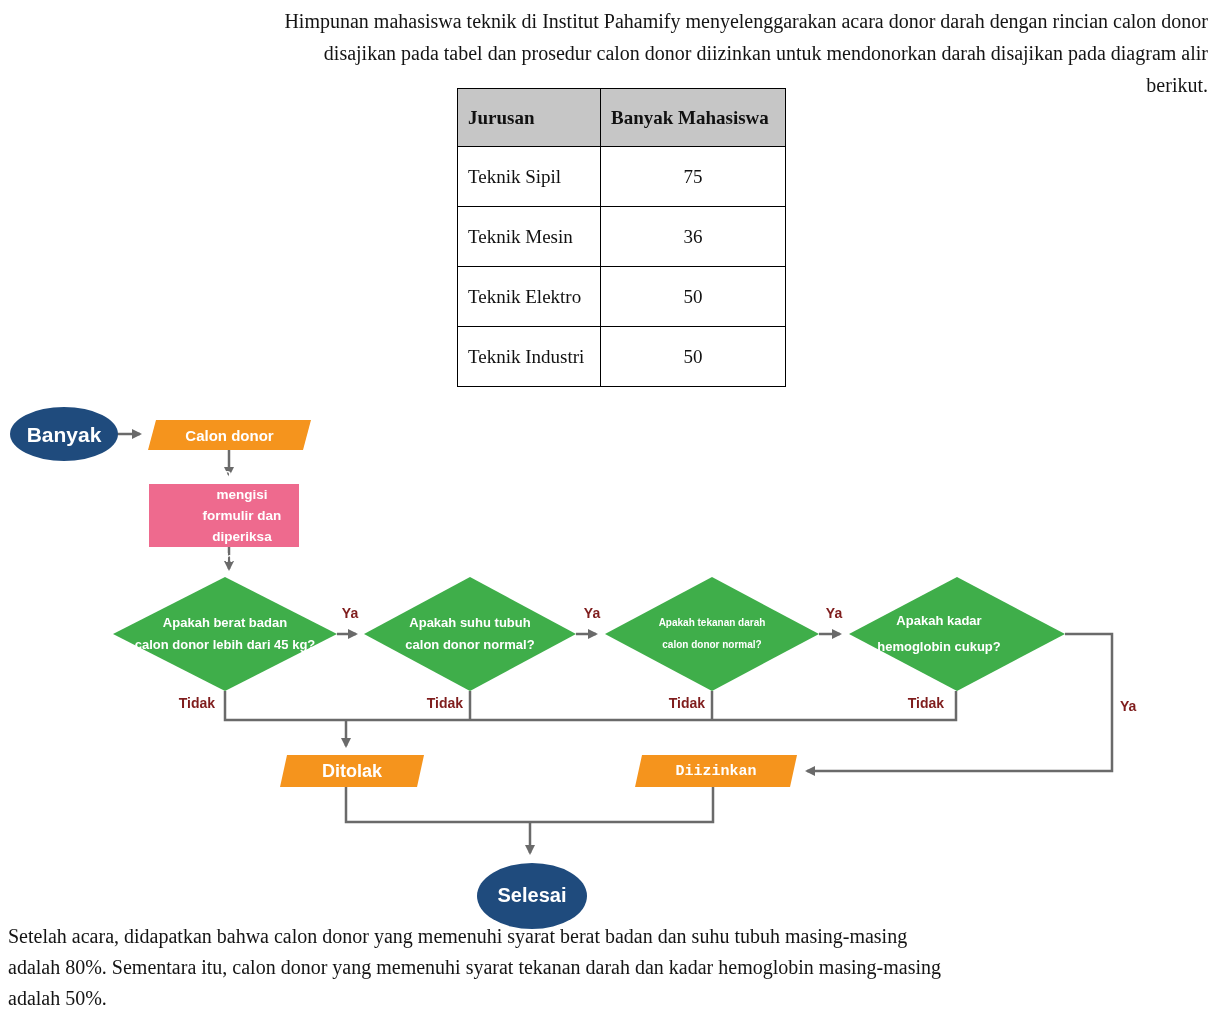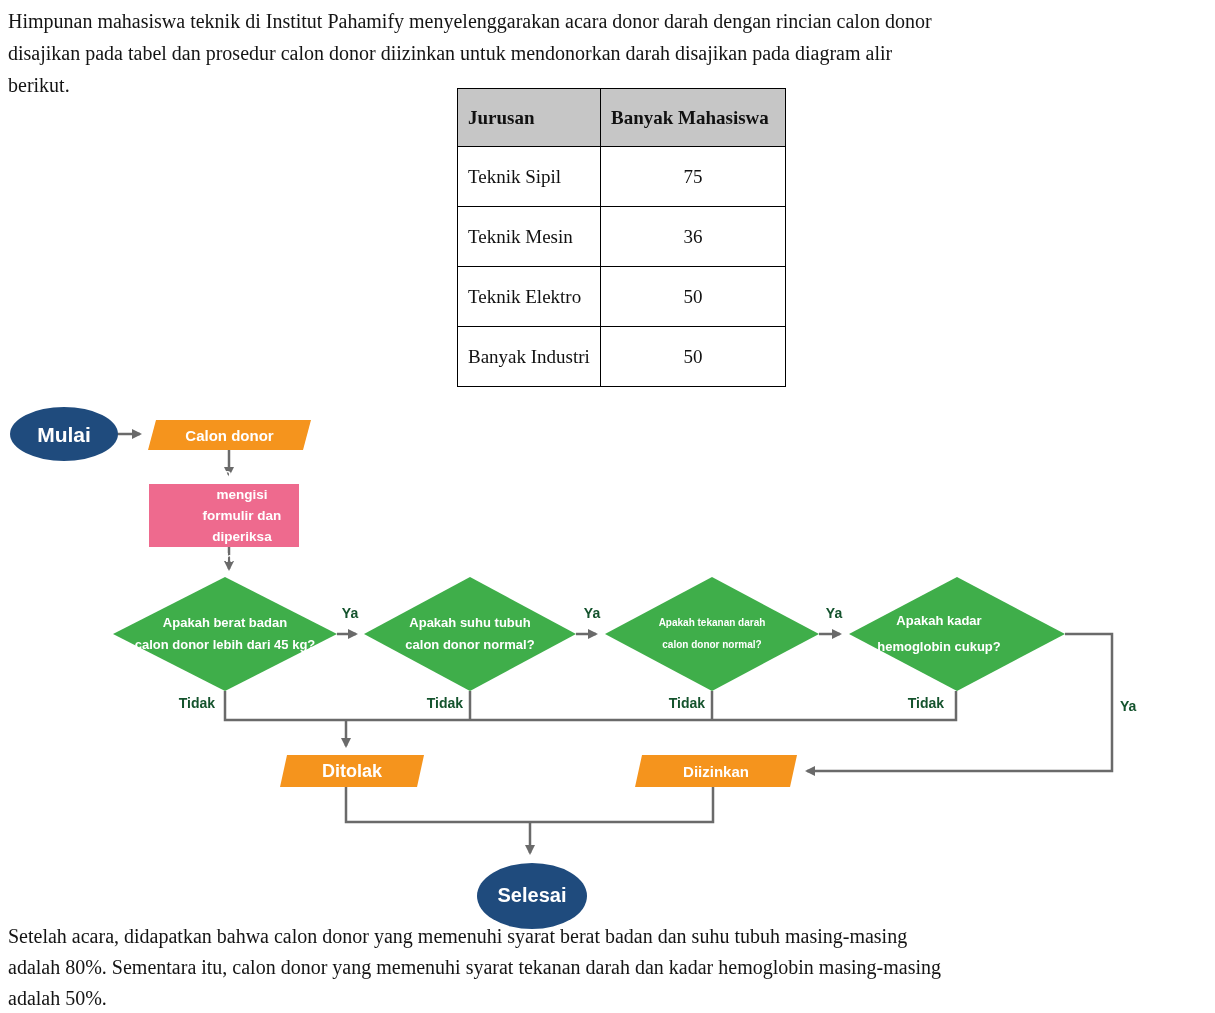--- a/index.html
+++ b/index.html
@@ -12,21 +12,21 @@
     overflow: hidden;
     font-family: "Liberation Serif", serif;
   }
   .para {
     position: absolute;
     color: #141414;
     font-family: "Liberation Serif", serif;
     font-size: 20px;
     white-space: pre-line;
   }
-  #intro-text { left: 8px; top: 5px; width: 1200px; line-height: 32px; }
+  #intro-text { left: 8px; top: 5px; width: 1200px; line-height: 32px; text-align: right; }
   #outro-text { left: 8px; top: 921px; width: 1200px; line-height: 31px; }
 
   
   .data-table {
     position: absolute;
     left: 457px; top: 88px;
     border-collapse: collapse;
     font-family: "Liberation Serif", serif;
     font-size: 19px;
     color: #111111;
@@ -57,29 +57,29 @@
     white-space: pre-line;
   }
   #lbl-start    { left: 10px;  top: 408px; width: 108px; height: 53px; font-size: 21px; }
   #lbl-input    { left: 148px; top: 420px; width: 163px; height: 30px; font-size: 15px; }
   #lbl-process  { left: 149px; top: 484px; width: 150px; height: 63px; font-size: 13.5px; line-height: 21px; padding-left: 36px; }
   #lbl-d1 { left: 115px; top: 594px; width: 220px; height: 80px; font-size: 13px; line-height: 22px; }
   #lbl-d2 { left: 360px; top: 594px; width: 220px; height: 80px; font-size: 13px; line-height: 22px; }
   #lbl-d3 { left: 602px; top: 594px; width: 220px; height: 80px; font-size: 10px; line-height: 22px; }
   #lbl-d4 { left: 829px; top: 594px; width: 220px; height: 80px; font-size: 13px; line-height: 26px; }
   #lbl-rejected { left: 280px; top: 755px; width: 144px; height: 32px; font-size: 18px; }
-  #lbl-accepted { left: 635px; top: 755px; width: 162px; height: 32px; font-size: 15px; }
+  #lbl-accepted { left: 635px; top: 755px; width: 162px; height: 32px; font-size: 15px; font-family: Liberation Mono, monospace; }
   #lbl-end      { left: 477px; top: 864px; width: 110px; height: 63px; font-size: 20px; }
 
   .yn {
     position: absolute;
     font-family: "Liberation Sans", sans-serif;
     font-weight: bold;
     font-size: 14px;
-    color: #14532d;
+    color: #7f1d1d;
     white-space: nowrap;
   }
   #ya-1 { left: 336px;  top: 605px; width: 28px; text-align: center; }
   #ya-2 { left: 578px;  top: 605px; width: 28px; text-align: center; }
   #ya-3 { left: 820px;  top: 605px; width: 28px; text-align: center; }
   #ya-4 { left: 1120px; top: 698px; width: 30px; text-align: left; }
   #tidak-1 { left: 155px; top: 695px; width: 60px; text-align: right; }
   #tidak-2 { left: 403px; top: 695px; width: 60px; text-align: right; }
   #tidak-3 { left: 645px; top: 695px; width: 60px; text-align: right; }
   #tidak-4 { left: 884px; top: 695px; width: 60px; text-align: right; }
@@ -113,21 +113,21 @@
       </tr>
       <tr>
         <td class="col-jur">Teknik Mesin</td>
         <td class="col-num">36</td>
       </tr>
       <tr>
         <td class="col-jur">Teknik Elektro</td>
         <td class="col-num">50</td>
       </tr>
       <tr>
-        <td class="col-jur">Banyak Industri</td>
+        <td class="col-jur">Teknik Industri</td>
         <td class="col-num">50</td>
       </tr>
     </tbody>
   </table>
 
   <svg id="flowchart-svg" width="1215" height="1013" viewBox="0 0 1215 1013" xmlns="http://www.w3.org/2000/svg">
     <defs>
       <marker id="arrow" markerUnits="userSpaceOnUse" markerWidth="11" markerHeight="11" refX="8" refY="5" orient="auto">
         <path d="M0,0 L10,5 L0,10 Z" fill="#6a6a6a"></path>
       </marker>
@@ -152,21 +152,21 @@
     <rect class="pink" x="149" y="484" width="150" height="63"></rect>
     <polygon class="green" points="225,577 337,634 225,691 113,634"></polygon>
     <polygon class="green" points="470,577 576,634 470,691 364,634"></polygon>
     <polygon class="green" points="712,577 819,634 712,691 605,634"></polygon>
     <polygon class="green" points="957,577 1065,634 957,691 849,634"></polygon>
     <polygon class="orange" points="287,755 424,755 417,787 280,787"></polygon>
     <polygon class="orange" points="642,755 797,755 790,787 635,787"></polygon>
     <ellipse class="navy" cx="532" cy="896" rx="55" ry="33"></ellipse>
   </svg>
 
-  <div class="fc-label" id="lbl-start">Mulai</div>
+  <div class="fc-label" id="lbl-start">Banyak</div>
   <div class="fc-label" id="lbl-input">Calon donor</div>
   <div class="fc-label" id="lbl-process">Calon donor mengisi
 formulir dan diperiksa
 oleh dokter</div>
   <div class="fc-label" id="lbl-d1">Apakah berat badan
 calon donor lebih dari 45 kg?</div>
   <div class="fc-label" id="lbl-d2">Apakah suhu tubuh
 calon donor normal?</div>
   <div class="fc-label" id="lbl-d3">Apakah tekanan darah
 calon donor normal?</div>

